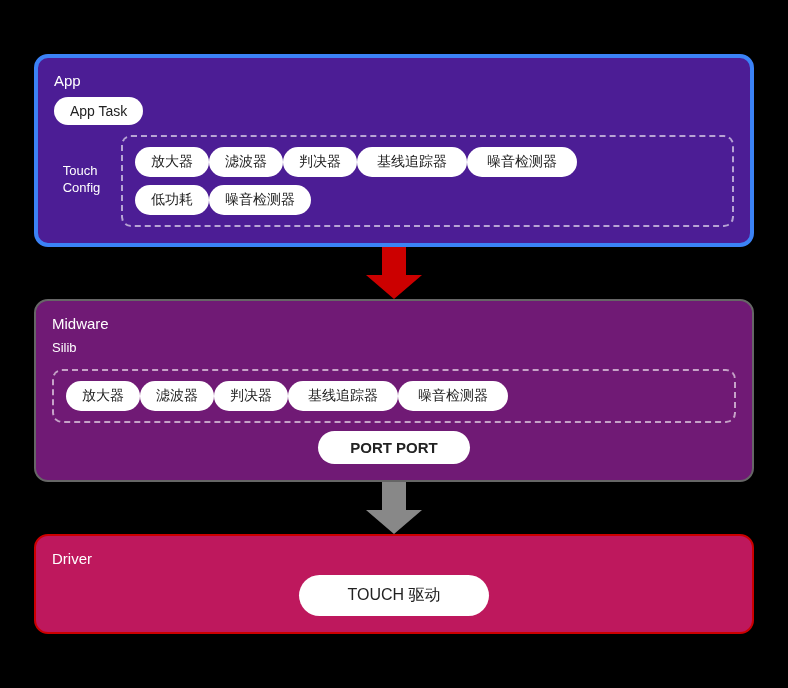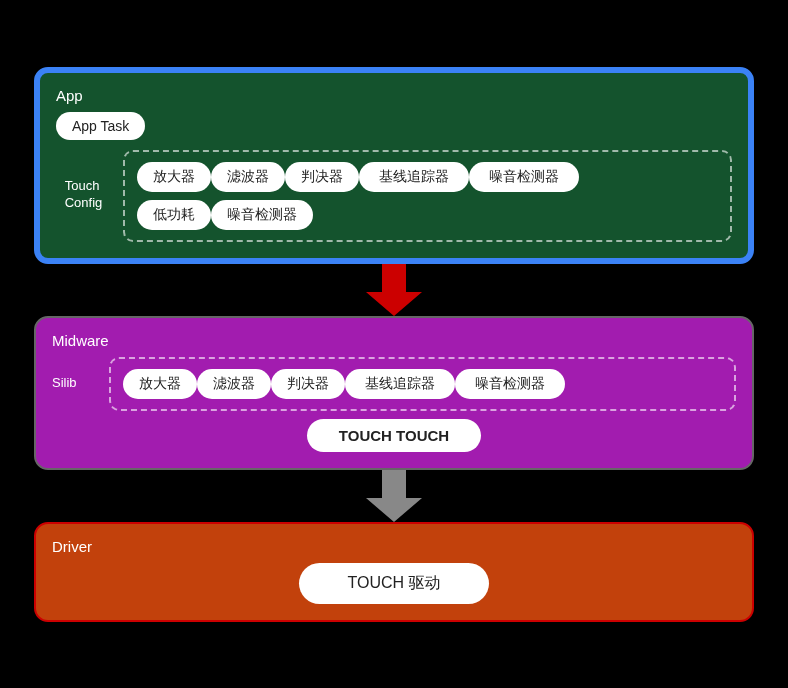--- a/index.html
+++ b/index.html
@@ -21,29 +21,29 @@
     }
 
     
     .layer {
       width: 100%;
       border-radius: 14px;
       padding: 14px 16px 16px 16px;
       position: relative;
     }
     .layer-app {
-      background: #14532d;
-      border: 6px solid #3b82f6;
+      background: #4c1d95;
+      border: 4px solid #3b82f6;
     }
     .layer-midware {
-      background: #a21caf;
+      background: #701a75;
       border: 2px solid #666;
     }
     .layer-driver {
-      background: #c2410c;
+      background: #be185d;
       border: 2px solid #cc0000;
     }
 
     .layer-label {
       color: #fff;
       font-size: 15px;
       font-weight: 500;
       margin-bottom: 8px;
     }
 
@@ -141,36 +141,36 @@
   </div>
 
   <div class="arrow-container">
     <svg class="arrow-svg" width="56" height="52" viewBox="0 0 56 52">
       <polygon points="16,0 40,0 40,28 56,28 28,52 0,28 16,28" fill="#cc0000"></polygon>
     </svg>
   </div>
 
   <div class="layer layer-midware">
     <div class="layer-label">Midware</div>
-    <div style="display:flex; gap:12px; align-items:stretch;">
+    <div style="display:flex; gap:12px; align-items:stretch;flex-direction:column;">
       <div style="display:flex; align-items:center; min-width:45px;">
         <span class="inner-label">Silib</span>
       </div>
       <div class="inner-box" style="flex:1;">
         <div class="pills-row">
           <div class="pill">放大器</div>
           <div class="pill">滤波器</div>
           <div class="pill">判决器</div>
           <div class="pill pill-wide">基线追踪器</div>
           <div class="pill pill-wide">噪音检测器</div>
         </div>
       </div>
     </div>
     <div class="center-pill-row">
-      <div class="pill pill-wide" style="font-weight:600; font-size:15px; padding: 8px 32px;">TOUCH TOUCH</div>
+      <div class="pill pill-wide" style="font-weight:600; font-size:15px; padding: 8px 32px;">PORT PORT</div>
     </div>
   </div>
 
   <div class="arrow-container">
     <svg class="arrow-svg" width="56" height="52" viewBox="0 0 56 52">
       <polygon points="16,0 40,0 40,28 56,28 28,52 0,28 16,28" fill="#888888"></polygon>
     </svg>
   </div>
 
   <div class="layer layer-driver">

